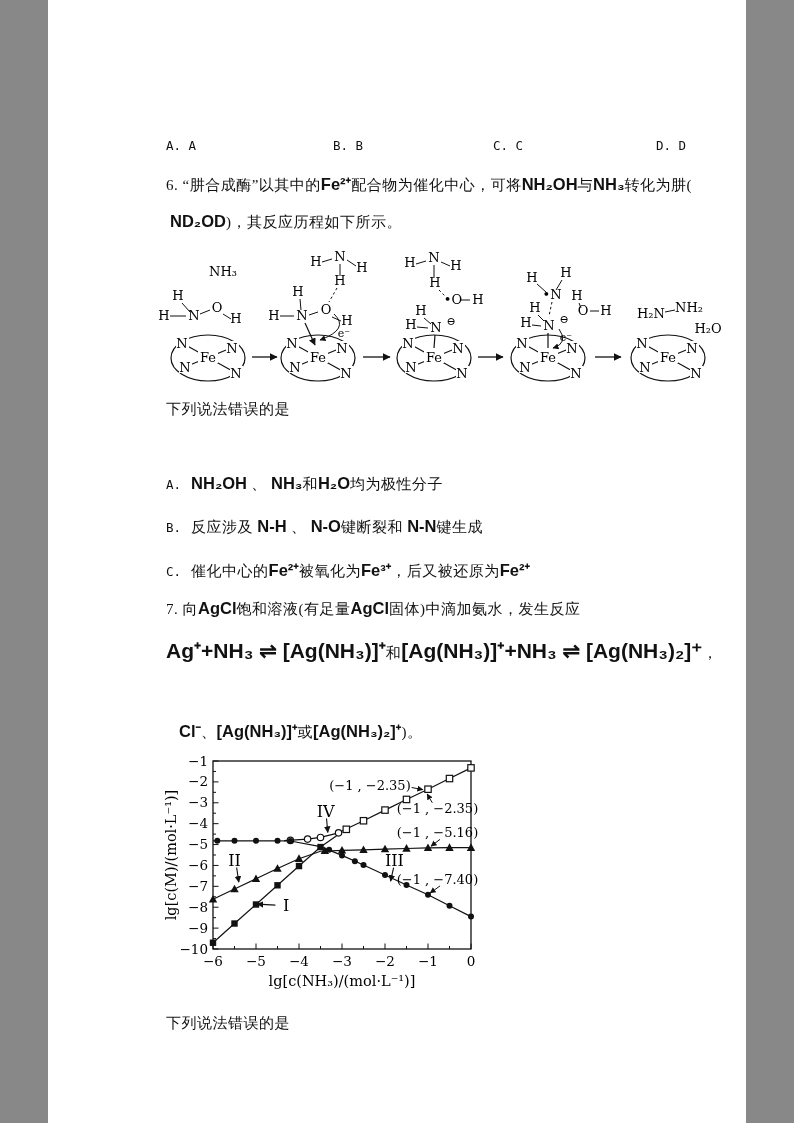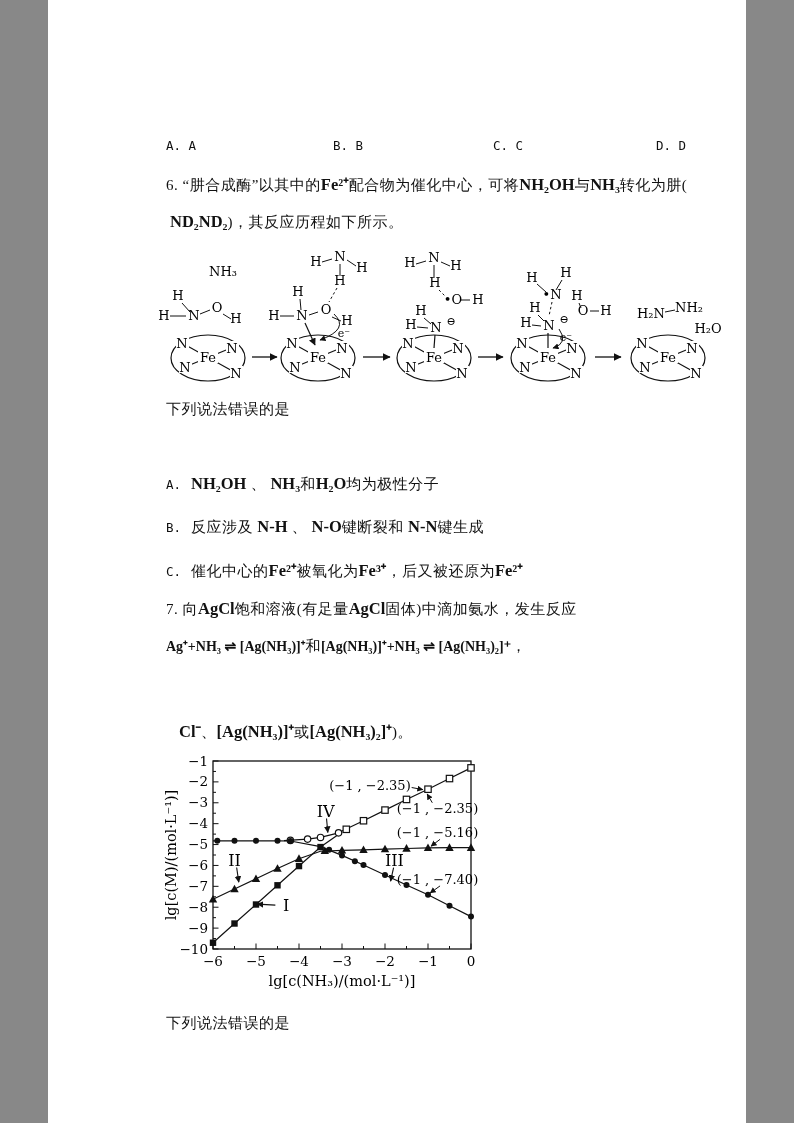--- a/index.html
+++ b/index.html
@@ -1,42 +1,42 @@
 <!DOCTYPE html>
 <html><head>
 <meta charset="utf-8">
 <style>
   html,body{margin:0;padding:0;background:#888;}
   .page{position:relative;width:698px;height:1123px;background:#fff;margin:0 auto;overflow:hidden;
         font-family:"Liberation Serif","DejaVu Serif",serif;font-size:15px;color:#111;}
   .abs{position:absolute;}
   .mono{font-family:"DejaVu Sans Mono","Liberation Mono",monospace;font-size:12.5px;}
   .cn{font-size:15px;letter-spacing:0.5px;}
-  .f{font-family:Liberation Serif, serif;font-weight:bold;font-size:16.5px;letter-spacing:0;}
-  .eqline .f{font-size:14px;}
+  .f{font-family:Liberation Sans, sans-serif;font-weight:bold;font-size:16.5px;letter-spacing:0;}
+  .eqline .f{font-size:21px;}
   .letter{font-family:"DejaVu Sans Mono","Liberation Mono",monospace;font-size:12.5px;margin-right:10px;}
   .optline{position:absolute;left:118px;white-space:nowrap;margin-top:44px;}
   svg text{font-family:"DejaVu Serif",serif;}
   .mt{font-size:13px;}
   .mts{font-size:11px;}
 </style>
 </head>
 <body>
 
 <div class="page">
 
   <div>
     <span class="abs mono" style="left:118px;top:138px">A. A</span>
     <span class="abs mono" style="left:285px;top:138px">B. B</span>
     <span class="abs mono" style="left:445px;top:138px">C. C</span>
     <span class="abs mono" style="left:608px;top:138px">D. D</span>
   </div>
 
   <div class="abs cn" style="left:118px;top:172px;white-space:nowrap">6. “肼合成酶”以其中的<span class="f">Fe²⁺</span>配合物为催化中心，可将<span class="f">NH₂OH</span>与<span class="f">NH₃</span>转化为肼(</div>
-  <div class="abs cn" style="left:122px;top:212px;white-space:nowrap"><span class="f">ND₂ND₂</span>)，其反应历程如下所示。</div>
+  <div class="abs cn" style="left:122px;top:212px;white-space:nowrap"><span class="f">ND₂OD</span>)，其反应历程如下所示。</div>
 
   <svg class="abs" style="left:100px;top:250px" width="600" height="148" viewBox="0 0 600 148">
     <defs>
       <marker id="mah" markerWidth="8" markerHeight="8" refX="5.5" refY="3" orient="auto">
         <path d="M0,0 L6,3 L0,6 Z" fill="#111"></path>
       </marker>
       <g id="fecplx">
         <ellipse cx="0" cy="2" rx="37" ry="23" fill="none" stroke="#111" stroke-width="1.2"></ellipse>
         <line x1="-26" y1="-13" x2="28" y2="17" stroke="#111" stroke-width="1.1"></line>
         <line x1="-23" y1="11" x2="23" y2="-8" stroke="#111" stroke-width="1.1"></line>

